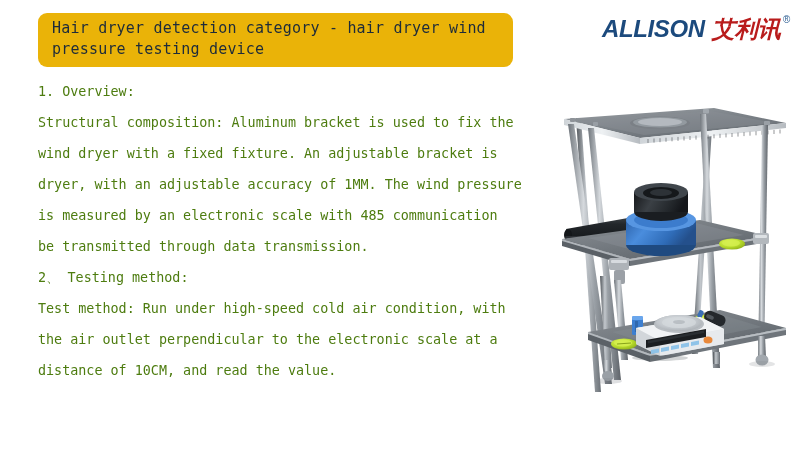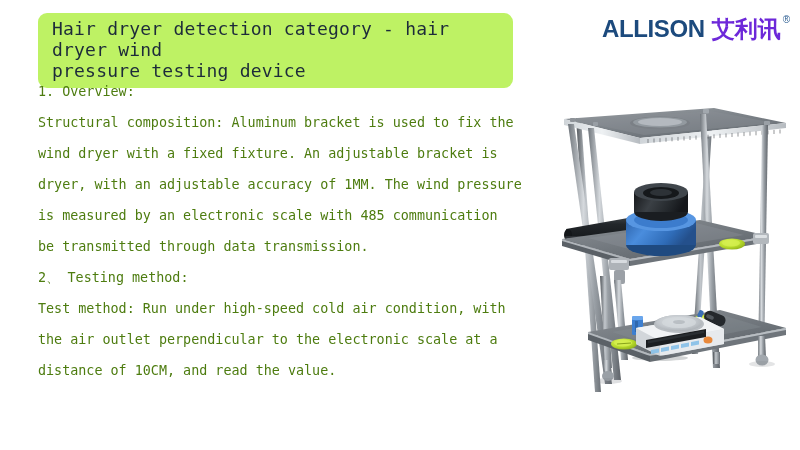--- a/index.html
+++ b/index.html
@@ -17,49 +17,50 @@
   #header {
     position: absolute;
     left: 0; top: 0;
     width: 800px; height: 72px;
   }
   #title-banner {
     position: absolute;
     left: 38px; top: 13px;
     width: 475px;
     padding: 5px 12px 7px 14px;
-    background: #bef264;
+    background: #eab308;
     border-radius: 9px;
     color: #1d2b3a;
-    font-size: 18px;
+    font-size: 15px;
     line-height: 21px;
     letter-spacing: 0.2px;
     font-family: "DejaVu Sans Mono", "Liberation Mono", monospace;
     white-space: pre-line;
   }
 
   #logo {
     position: absolute;
     right: 10px; top: 16px;
     display: flex;
     align-items: flex-start;
+    font-style: italic;
   }
   #logo-word {
     font-family: "Liberation Sans", sans-serif;
     font-weight: bold;
     font-size: 24px;
     letter-spacing: -0.4px;
     color: #1c4a7d;
     line-height: 26px;
   }
   #logo-cn {
     font-family: "DejaVu Sans", sans-serif;
     font-weight: bold;
     font-size: 23px;
-    color: #6d28d9;
+    color: #b91c1c;
     line-height: 26px;
     margin-left: 7px;
     letter-spacing: 0px;
   }
   #logo-reg {
     font-family: "Liberation Sans", sans-serif;
     font-size: 10px;
     color: #2a5c91;
     margin-left: 2px;
     margin-top: -2px;

